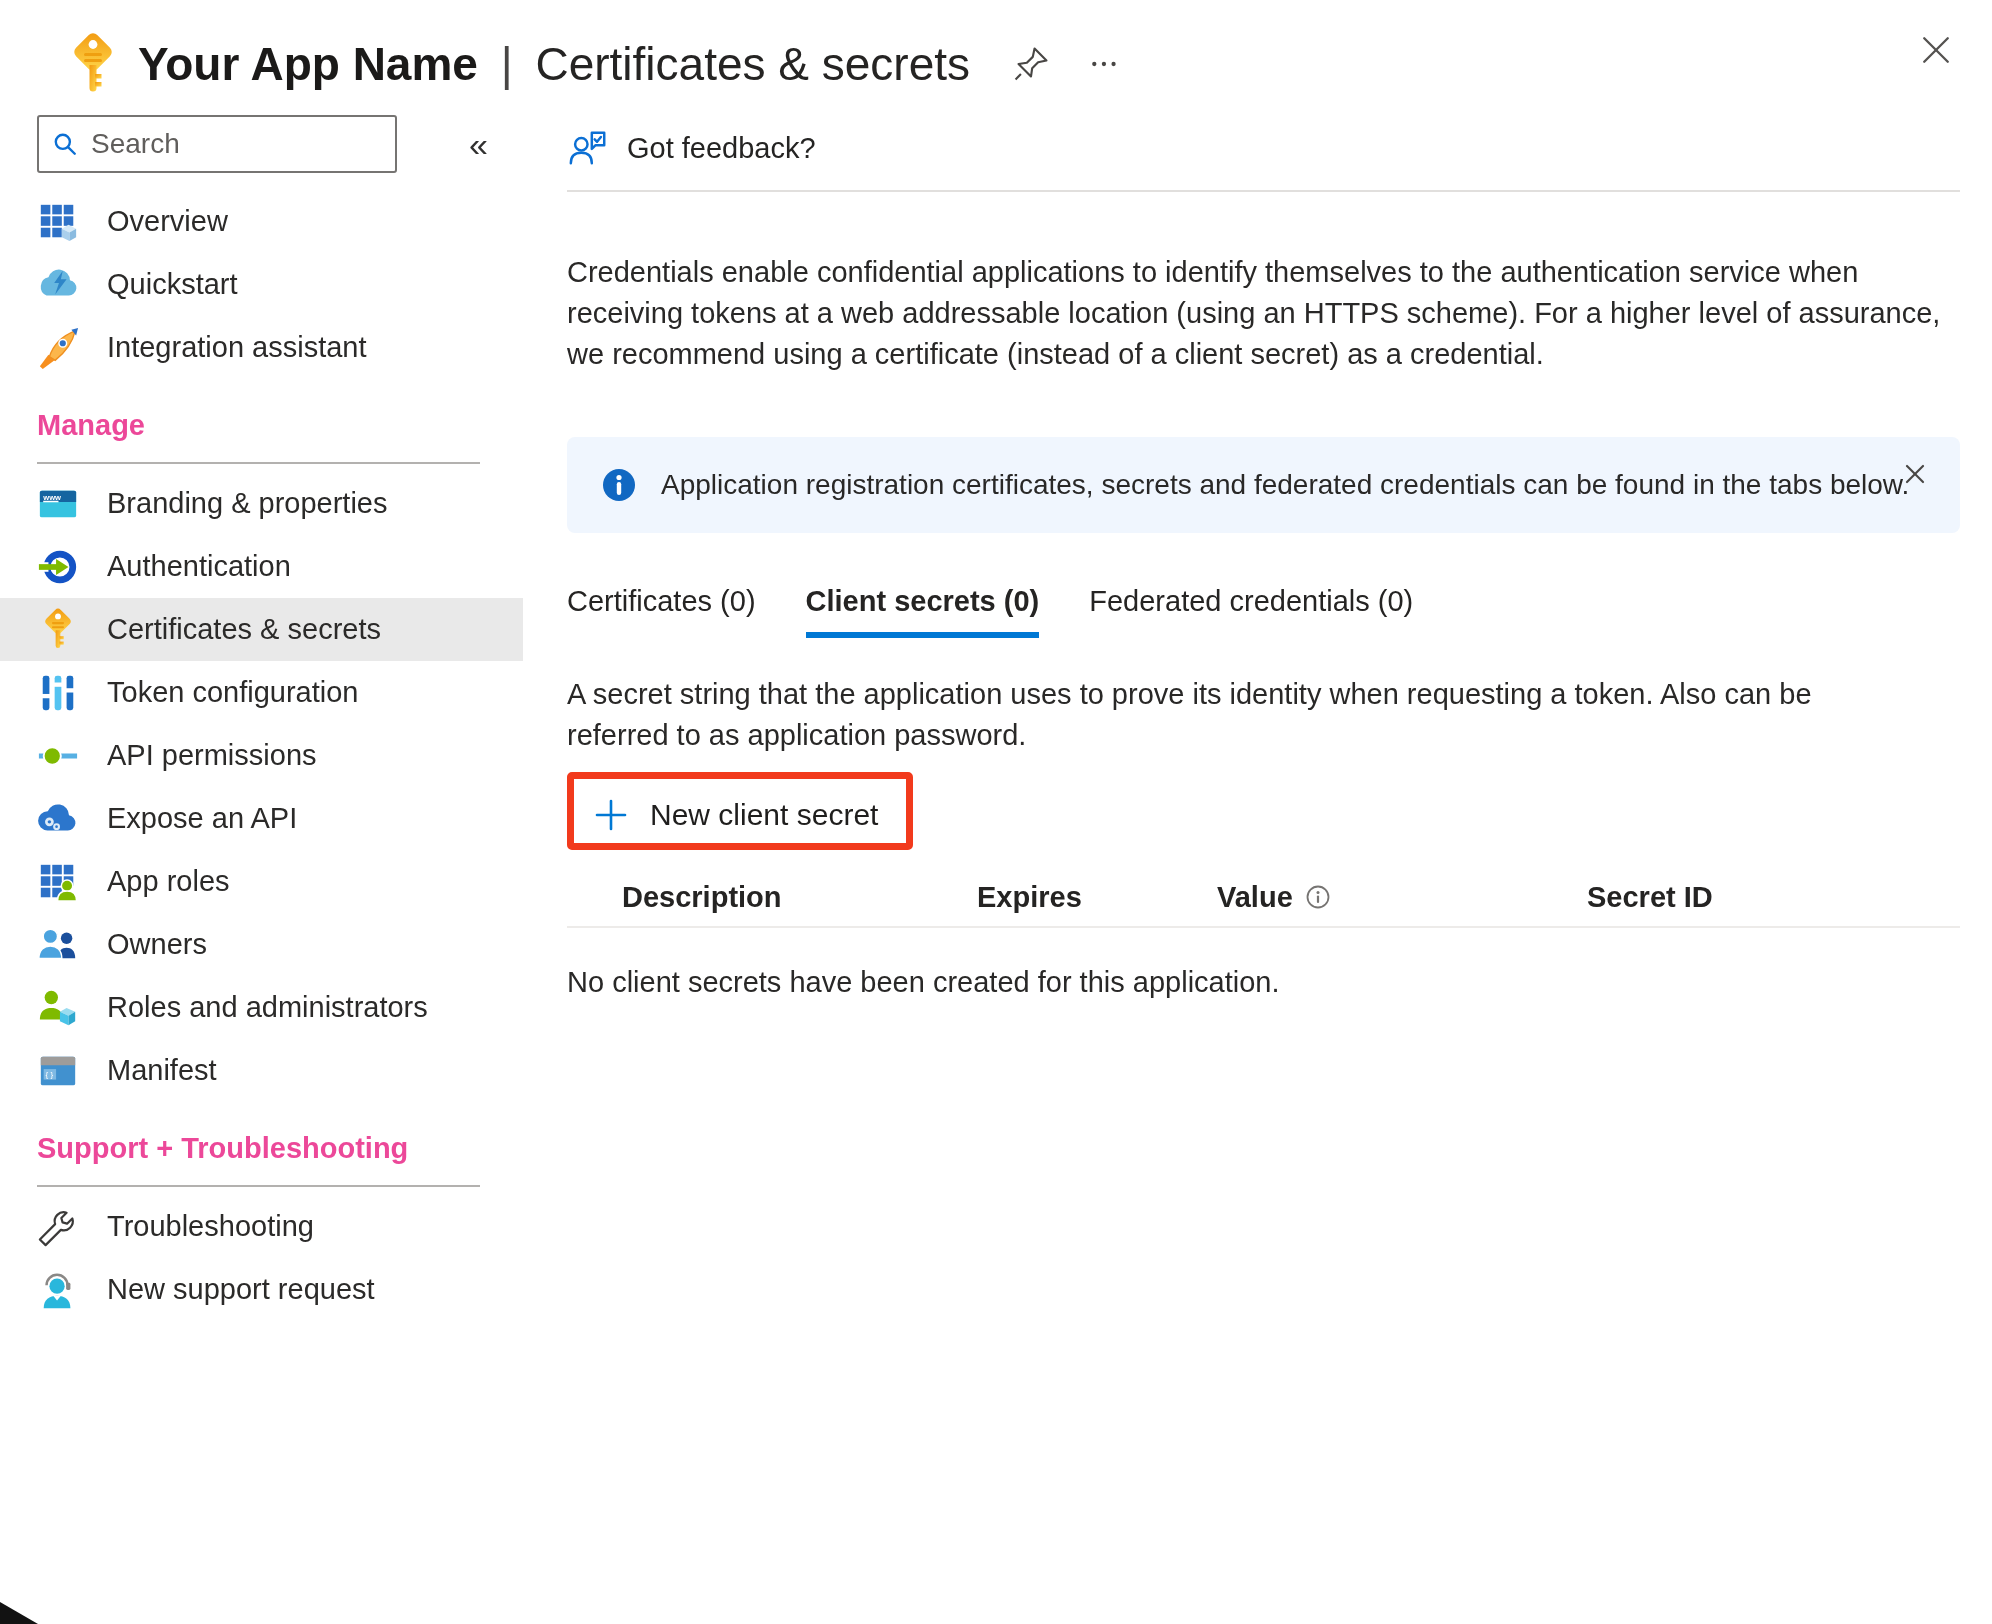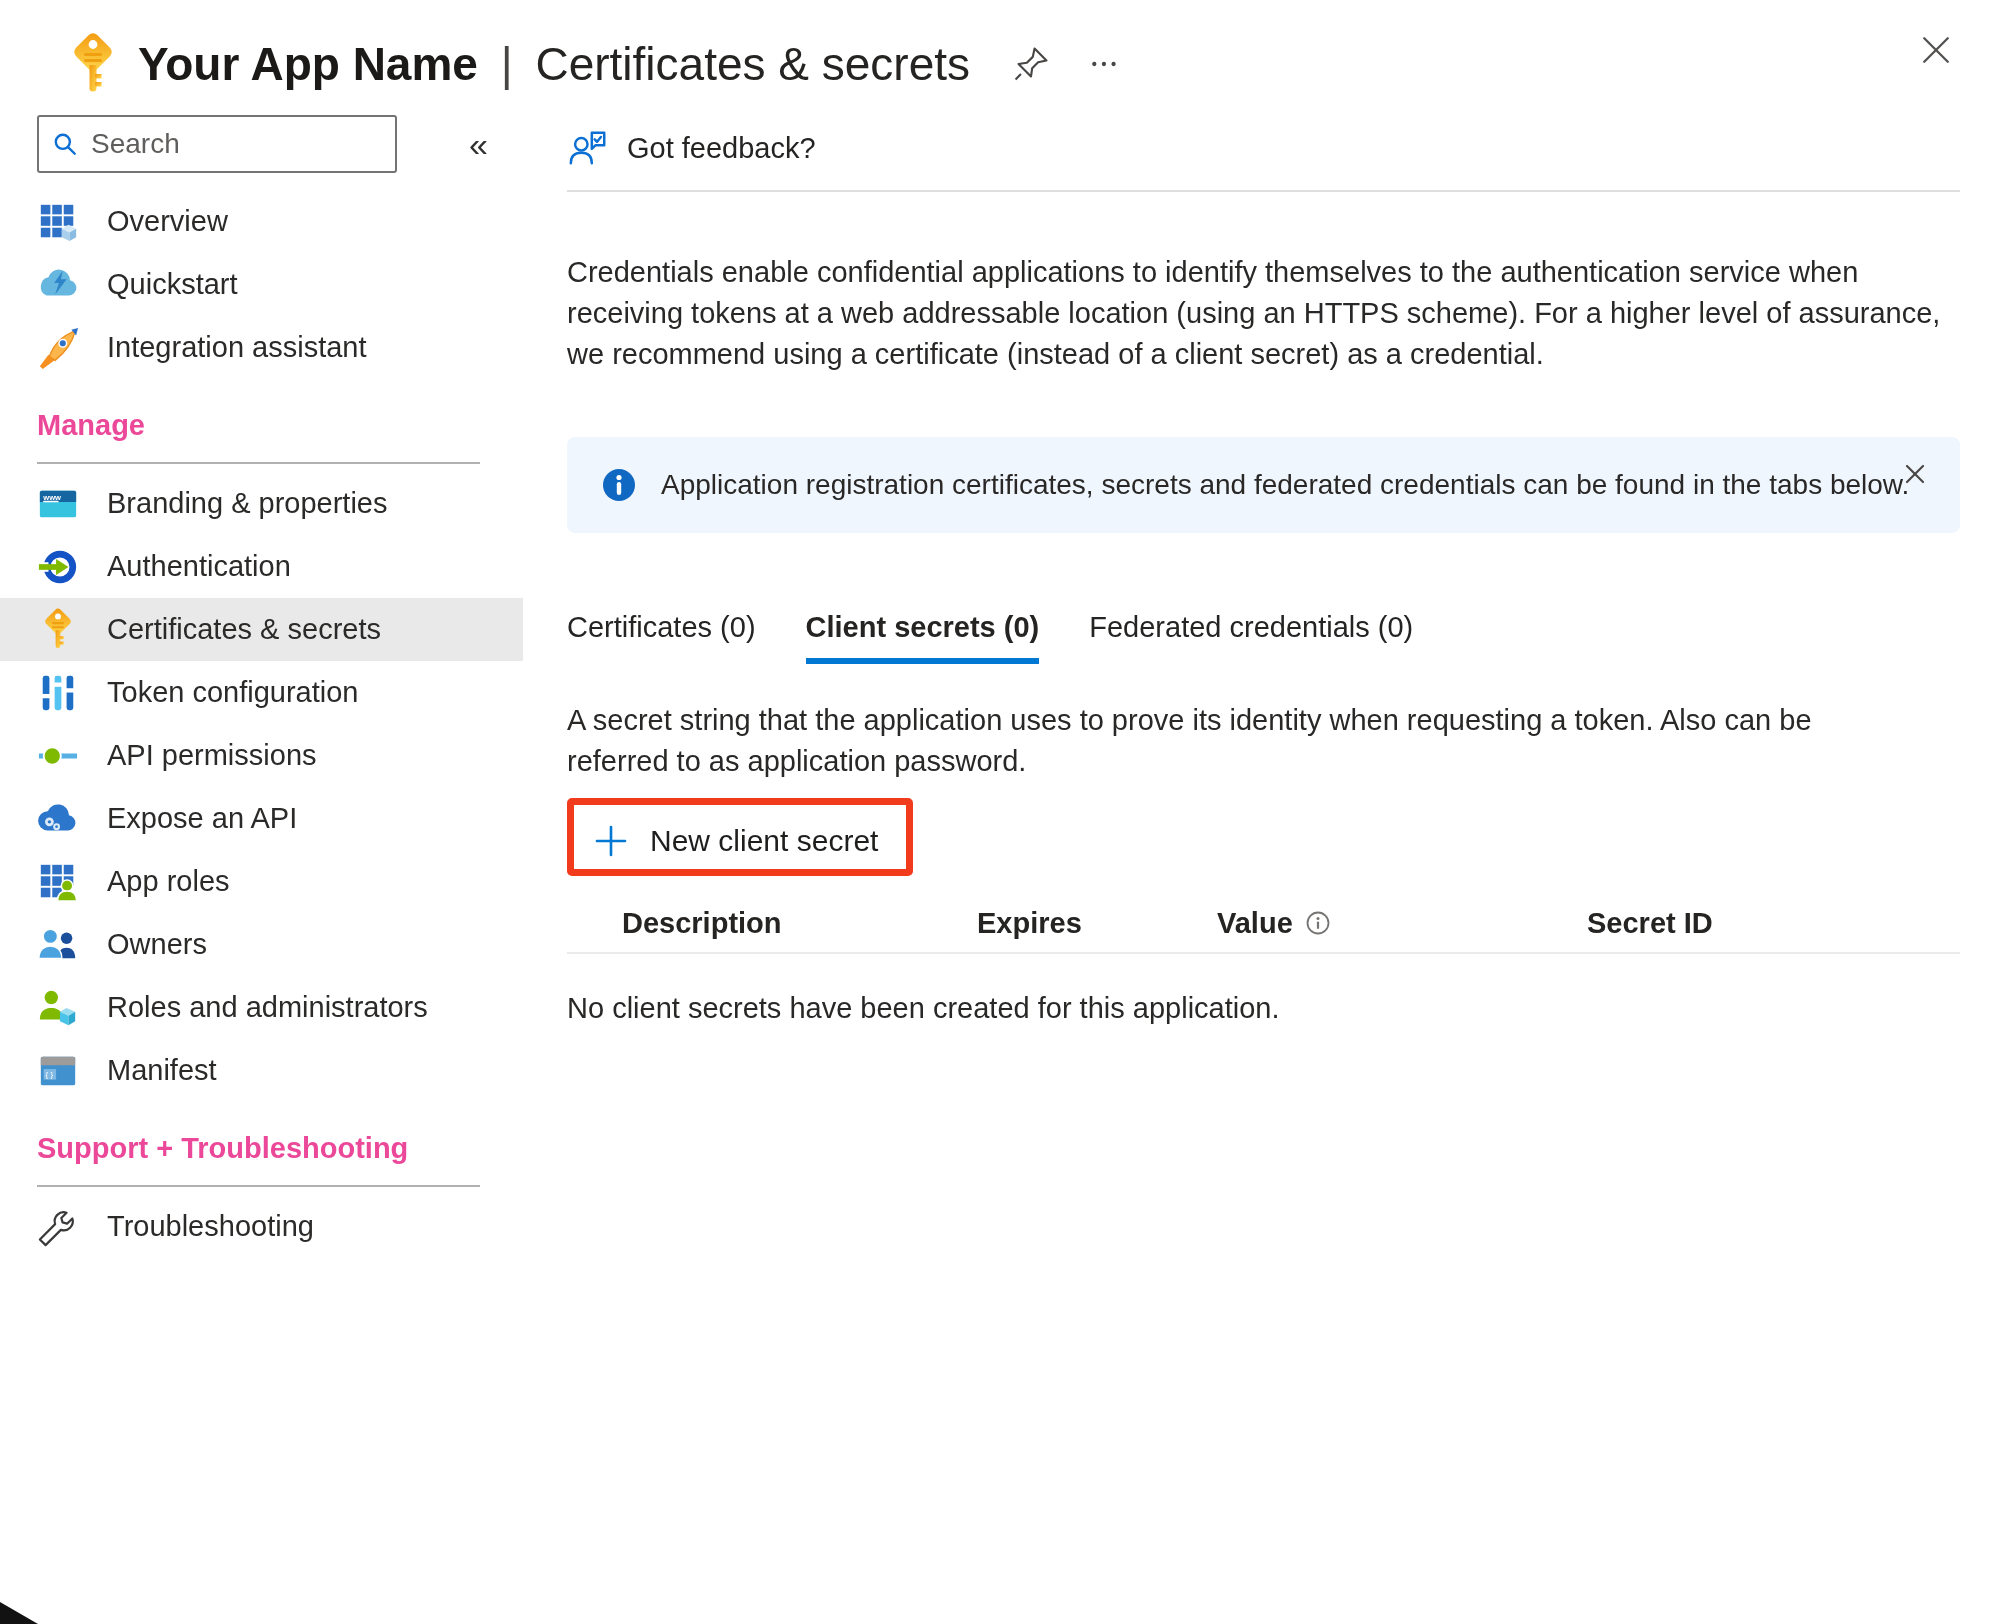--- a/index.html
+++ b/index.html
@@ -38,21 +38,21 @@
 
   
   .content { position:absolute; left:567px; top:122px; width:1393px; }
   .toolbar { display:flex; align-items:center; gap:18px; height:52px; }
   .toolbar-label { font-size:29px; color:#252423; cursor:pointer; }
   .toolbar-divider { border-bottom:2px solid #e1dfdd; margin-top:16px; }
   .intro { margin-top:60px; font-size:29px; line-height:41px; color:#292827; }
   .banner { margin-top:62px; background:#f0f6fe; border-radius:8px; height:96px; display:flex; align-items:center; padding:0 34px; position:relative; }
   .banner-text { font-size:28px; color:#292827; margin-left:24px; }
   .banner-close { position:absolute; top:22px; right:30px; width:30px; height:30px; cursor:pointer; }
-  .tabs { display:flex; gap:50px; margin-top:78px; }
+  .tabs { display:flex; gap:50px; margin-top:52px; }
   .tab { font-size:29px; color:#252423; padding-bottom:14px; border-bottom:6px solid transparent; cursor:pointer; }
   .tab.active { font-weight:700; border-bottom-color:#0078d4; }
   .tab-desc { margin-top:36px; font-size:29px; line-height:41px; color:#292827; max-width:1320px; }
   .new-secret-highlight { margin-top:16px; display:inline-flex; border:7px solid #f23a1c; border-radius:5px; }
   .new-secret-btn { display:flex; align-items:center; gap:22px; padding:19px 28px 11px 20px; background:#fff; cursor:pointer; }
   .new-secret-label { font-size:30px; color:#1f1e1d; white-space:nowrap; }
   .table-header { display:grid; grid-template-columns:355px 240px 370px 1fr; padding-left:55px; align-items:center; height:58px; margin-top:18px; }
   .col-head { font-weight:700; font-size:29px; color:#252423; display:flex; align-items:center; gap:12px; }
   .table-divider { border-bottom:2px solid #edebe9; }
   .empty-msg { margin-top:38px; font-size:29px; color:#292827; }
@@ -310,20 +310,32 @@
 
   <div class="nav-item">
     <span class="icon40">
       <svg viewBox="0 0 44 44" width="42" height="42" fill="none" stroke="#3b3a39" stroke-width="2.3" stroke-linejoin="round">
         <path d="M9 41 L3 35 L19 19 A9.5 9.5 0 0 1 31 7 L25.5 12.5 L26.8 17.2 L31.5 18.5 L37 13 A9.5 9.5 0 0 1 25 25 L9 41 Z"></path>
       </svg>
     </span>
     <span>Troubleshooting</span>
   </div>
 
+  <div class="nav-item">
+    <span class="icon40">
+      <svg viewBox="0 0 44 44" width="42" height="42">
+        <path d="M10 17 a11 11 0 0 1 22 0" fill="none" stroke="#8a8886" stroke-width="2.6"></path>
+        <rect x="30.5" y="14.5" width="4.5" height="7.5" rx="1.5" fill="#8a8886"></rect>
+        <circle cx="21" cy="18" r="8" fill="#29b7dc"></circle>
+        <path d="M7 41 c0-9 6-13 14-13 s14 4 14 13 z" fill="#29b7dc"></path>
+        <polygon points="17,28 25,28 21,33" fill="#fff"></polygon>
+      </svg>
+    </span>
+    <span>New support request</span>
+  </div>
 </div>
 
 <div class="content">
 
   <div class="toolbar">
     <span>
       <svg viewBox="0 0 44 44" width="42" height="42" fill="none" stroke="#0b6fd4" stroke-width="2.6" stroke-linecap="round" stroke-linejoin="round">
         <circle cx="15" cy="18" r="6.5"></circle>
         <path d="M4 38 c0-8 5-11 11-11 s11 3 11 11"></path>
         <path d="M26 6 h13 v13 h-9 l-4 4 v-4 z"></path>

